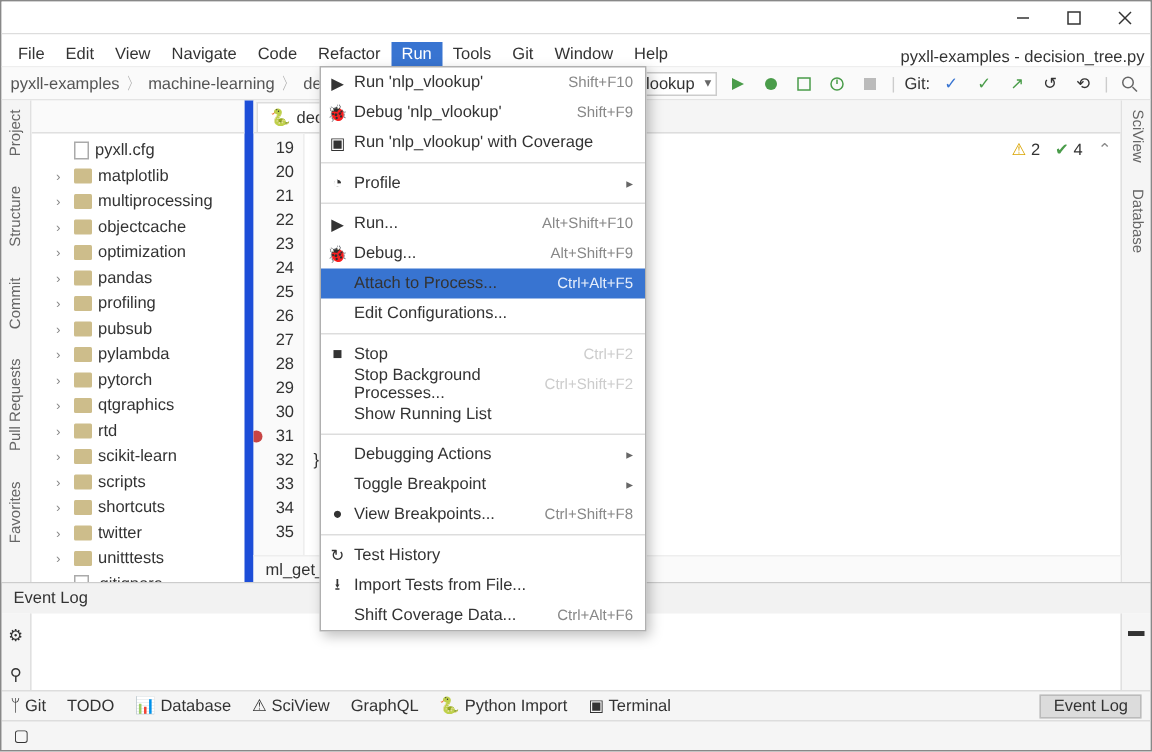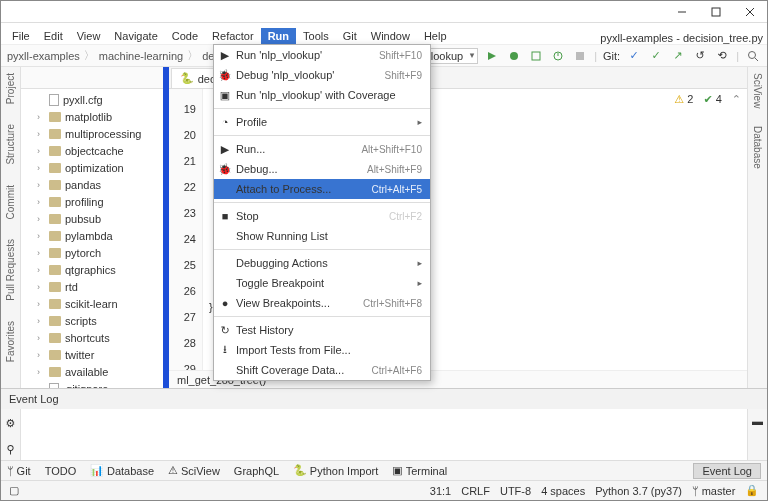--- a/index.html
+++ b/index.html
@@ -1,21 +1,21 @@
 <!DOCTYPE html>
 <html><head>
 <meta charset="utf-8">
 <style>
 * { margin: 0; padding: 0; box-sizing: border-box; font-family: "Segoe UI", Arial, sans-serif; font-size: 11px; color: #333; }
 body { width: 768px; height: 501px; background: #fff; display: flex; flex-direction: column; border: 1px solid #888; overflow: hidden; }
 .titlebar { height: 22px; display: flex; justify-content: flex-end; align-items: center; background: #fff; border-bottom: 1px solid #ddd; }
 .titlebar .win-btn { width: 34px; height: 100%; display: flex; align-items: center; justify-content: center; }
 .menubar { height: 22px; display: flex; align-items: flex-end; padding: 0 4px; background: #fff; border-bottom: 1px solid #eee; }
 .menubar .menu-item { padding: 2px 7px; cursor: pointer; }
-.menubar .menu-item.open { background: #3874d1; color: #fff; font-weight: bold; }
+.menubar .menu-item.open { background: #3874d1; color: #fff; }
 .menubar .right { margin-left: auto; display: flex; align-items: center; color: #777; }
 .crumbbar { height: 22px; display: flex; align-items: center; padding: 0 6px; border-bottom: 1px solid #e4e4e4; background: #fafafa; gap: 2px; }
 .crumbbar .crumb { color: #555; }
 .crumbbar .sep { color: #aaa; padding: 0 2px; }
 .crumbbar .right-tools { margin-left: auto; display: flex; align-items: center; gap: 6px; }
 .icon-btn { display: inline-flex; align-items: center; justify-content: center; width: 16px; height: 16px; }
 .select-run { border: 1px solid #ccc; padding: 1px 14px 1px 4px; background: #fff; position: relative; }
 .select-run::after { content: "▾"; position: absolute; right: 3px; top: 1px; font-size: 9px; color: #666; }
 .main { flex: 1; display: flex; min-height: 0; }
 .leftrail { width: 20px; background: #f5f5f5; border-right: 1px solid #e0e0e0; display: flex; flex-direction: column; align-items: center; gap: 20px; padding-top: 6px; }
@@ -30,21 +30,21 @@
 .folder-ic { width: 12px; height: 10px; background: #cdbd8b; border-radius: 1px; display: inline-block; }
 .file-ic { width: 10px; height: 12px; background: #fff; border: 1px solid #aaa; display: inline-block; }
 .editor { flex: 1; display: flex; flex-direction: column; min-width: 0; position: relative; }
 .tabbar { height: 22px; display: flex; align-items: flex-end; border-bottom: 1px solid #ddd; background: #f5f5f5; }
 .tab { height: 20px; padding: 0 8px; display: flex; align-items: center; gap: 4px; background: #fff; border: 1px solid #ddd; border-bottom: none; margin-left: 2px; }
 .inspect { position: absolute; right: 6px; top: 26px; display: flex; gap: 10px; font-size: 10px; }
 .inspect .warn { color: #d9a400; }
 .inspect .ok { color: #4a9c4a; }
 .codearea { flex: 1; display: flex; overflow: hidden; font-family: Consolas, monospace; font-size: 12px; }
 .gutter { width: 34px; background: #fafafa; border-right: 1px solid #eee; text-align: right; color: #aaa; padding: 2px 6px 0 0; }
-.gutter div { height: 16px; line-height: 16px; margin-top: 10px; }
+.gutter div { height: 16px; line-height: 16px; }
 .gutter .bp { position: relative; }
 .gutter .bp::before { content: ""; position: absolute; left: -2px; top: 4px; width: 8px; height: 8px; background: #c74444; border-radius: 50%; }
 .code { flex: 1; padding: 2px 6px; line-height: 16px; white-space: pre; overflow: hidden; }
 .code .line { height: 16px; }
 .crumb-editor { height: 18px; border-top: 1px solid #eee; padding: 1px 8px; color: #777; background: #fafafa; display:flex; align-items:center; }
 .dropdown { position: absolute; left: 213px; top: 44px; width: 218px; background: #fff; border: 1px solid #b0b0b0; box-shadow: 2px 3px 8px rgba(0,0,0,0.25); z-index: 50; }
 .dropdown .ditem { display: flex; align-items: center; height: 20px; padding: 0 8px 0 22px; position: relative; }
 .dropdown .ditem .shortcut { margin-left: auto; color: #888; font-size: 10px; }
 .dropdown .ditem.sel { background: #3874d1; color: #fff; }
 .dropdown .ditem.sel .shortcut { color: #e6eefb; }
@@ -256,21 +256,21 @@
           <span>shortcuts</span>
         </div>
         <div class="row">
           <span class="arrow">›</span>
           <span class="folder-ic"></span>
           <span>twitter</span>
         </div>
         <div class="row">
           <span class="arrow">›</span>
           <span class="folder-ic"></span>
-          <span>available</span>
+          <span>unitttests</span>
         </div>
         <div class="row">
           <span class="arrow"></span>
           <span class="file-ic"></span>
           <span>.gitignore</span>
         </div>
       </div>
   </div>
 
   <div class="editor">
@@ -365,25 +365,32 @@
     </div>
     <div class="ditem">
       <span class="ic">🐞</span>
       <span>Debug...</span>
       <span class="shortcut">Alt+Shift+F9</span>
     </div>
     <div class="ditem sel">
       <span>Attach to Process...</span>
       <span class="shortcut">Ctrl+Alt+F5</span>
     </div>
+    <div class="ditem">
+      <span>Edit Configurations...</span>
+    </div>
     <div class="dsep"></div>
     <div class="ditem dis">
       <span class="ic">■</span>
       <span>Stop</span>
       <span class="shortcut">Ctrl+F2</span>
+    </div>
+    <div class="ditem dis">
+      <span>Stop Background Processes...</span>
+      <span class="shortcut">Ctrl+Shift+F2</span>
     </div>
     <div class="ditem">
       <span>Show Running List</span>
     </div>
     <div class="dsep"></div>
     <div class="ditem">
       <span>Debugging Actions</span>
       <span class="sub">▸</span>
     </div>
     <div class="ditem">
@@ -441,22 +448,13 @@
     </span>
   <span class="tool-btn">🐍<span>Python Import</span></span>
   <span class="tool-btn">▣<span>Terminal</span></span>
   <div class="right">
     <span class="eventlog-pill">Event Log</span>
   </div>
 </div>
 
 <div class="statusbar">
   <span>▢</span>
-  <div class="right">
-    <span>31:1</span>
-    <span>CRLF</span>
-    <span>UTF-8</span>
-    <span>4 spaces</span>
-    <span>Python 3.7 (py37)</span>
-    <span><span>ᛘ</span> <span>master</span></span>
-    <span>🔒</span>
-  </div>
 </div>
 
 </body></html>

